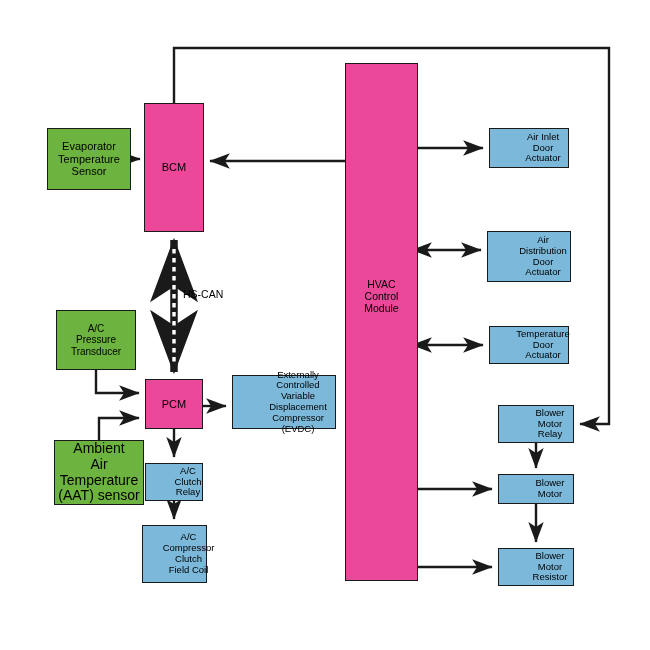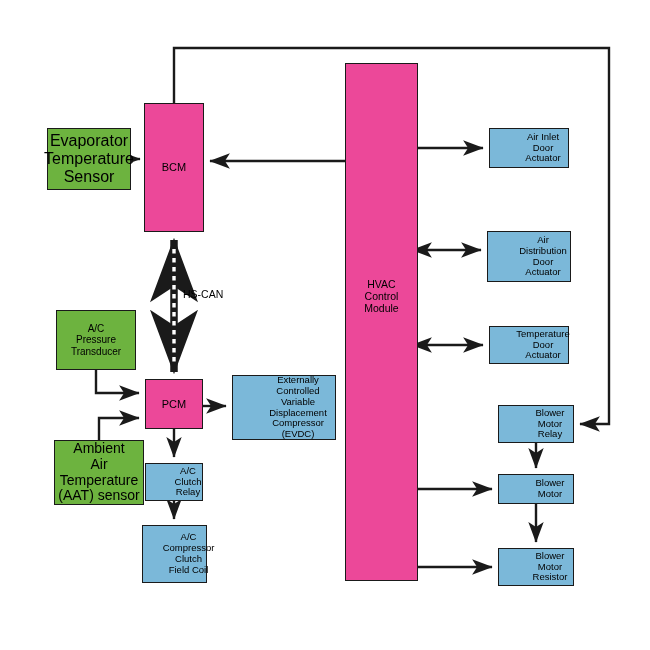--- a/index.html
+++ b/index.html
@@ -123,21 +123,21 @@
 
       <path d="M418,567 L492,567" marker-end="url(#arrowEnd)"></path>
 
       <path d="M536,443 L536,468" marker-end="url(#arrowEnd)"></path>
 
       <path d="M536,504 L536,542" marker-end="url(#arrowEnd)"></path>
 
     </g>
   </svg>
 
-  <div class="node green" style="left: 47px; top: 128px; width: 84px; height: 62px; font-size: 16px;">
+  <div class="node green" style="left: 47px; top: 128px; width: 84px; height: 62px; font-size: 11px;">
     <span class="node-label">Evaporator
 Temperature
 Sensor</span>
   </div>
 
   <div class="node yellow" style="left: 144px; top: 103px; width: 60px; height: 129px; font-size: 11px;">
     <span class="node-label">BCM</span>
   </div>
 
   <div class="node green" style="left: 56px; top: 310px; width: 80px; height: 60px; font-size: 10px;">
@@ -150,21 +150,21 @@
     <span class="node-label">Ambient
 Air
 Temperature
 (AAT) sensor</span>
   </div>
 
   <div class="node yellow" style="left: 145px; top: 379px; width: 58px; height: 50px; font-size: 11px;">
     <span class="node-label">PCM</span>
   </div>
 
-  <div class="node blue" style="left: 232px; top: 375px; width: 104px; height: 65px; font-size: 9.5px;">
+  <div class="node blue" style="left: 232px; top: 375px; width: 104px; height: 54px; font-size: 9.5px;">
     <span class="node-label">Externally
 Controlled Variable
 Displacement
 Compressor (EVDC)</span>
   </div>
 
   <div class="node blue" style="left: 145px; top: 463px; width: 58px; height: 38px; font-size: 9.5px;">
     <span class="node-label">A/C Clutch
 Relay</span>
   </div>

